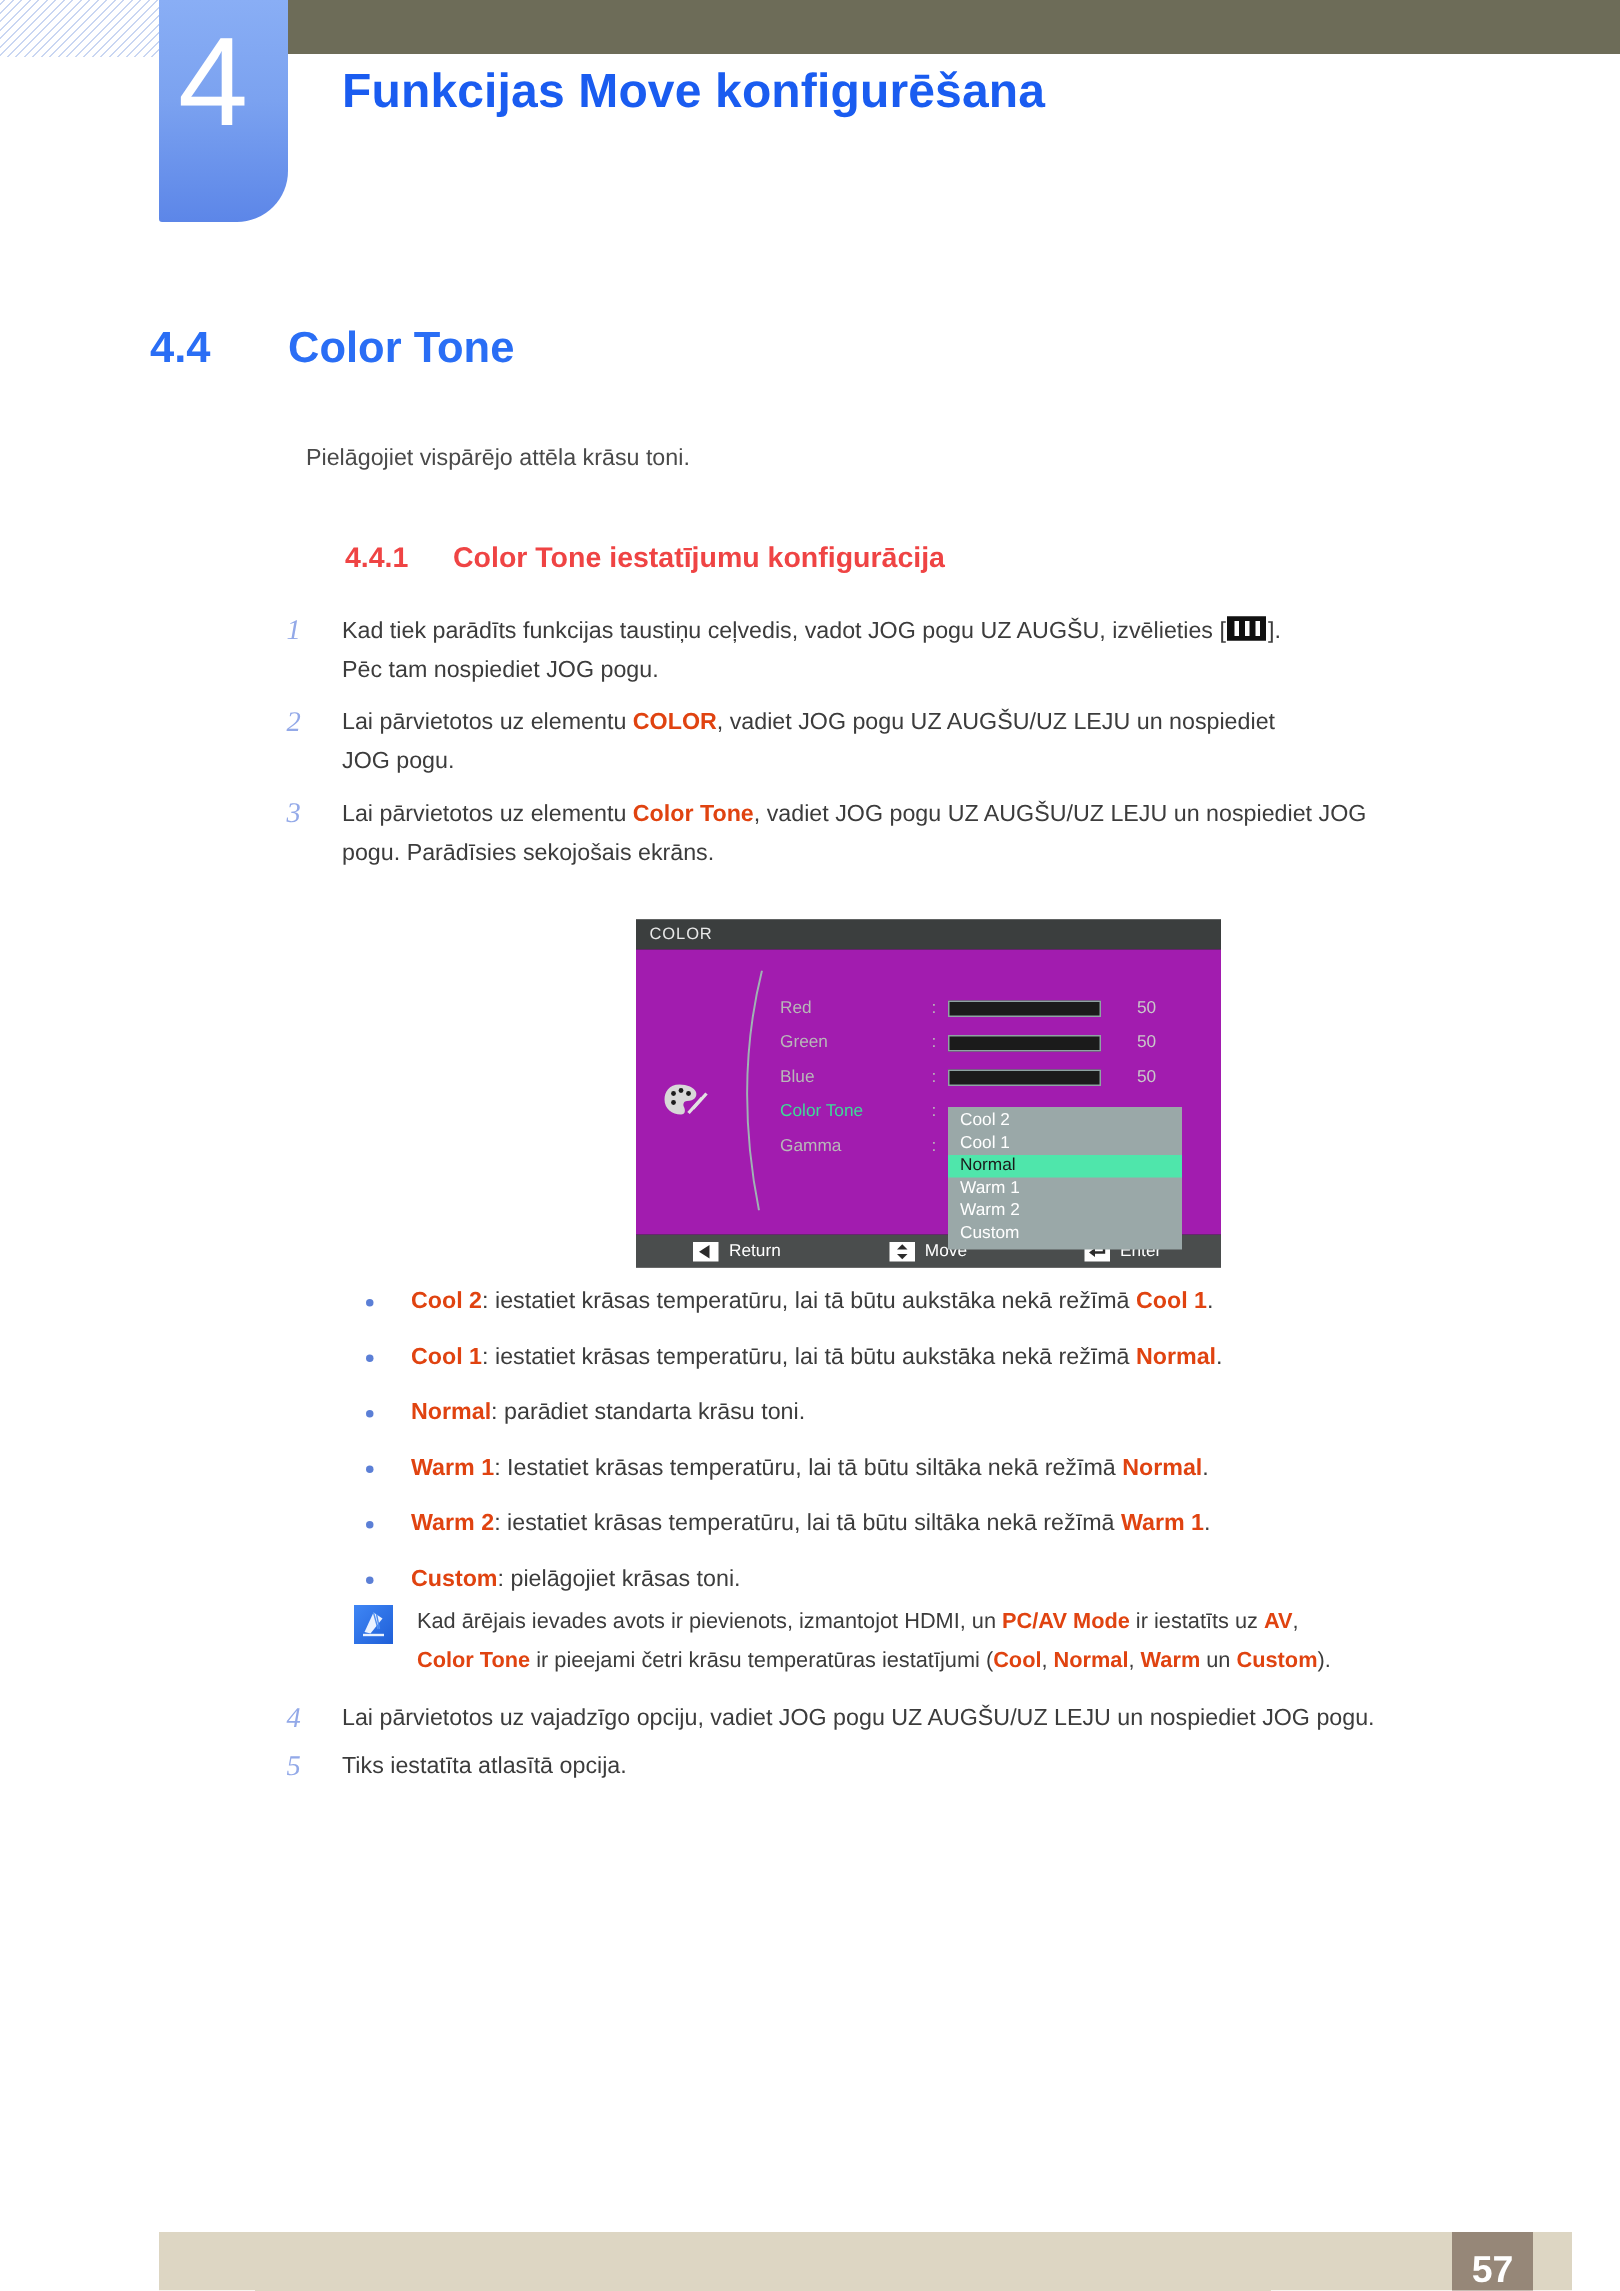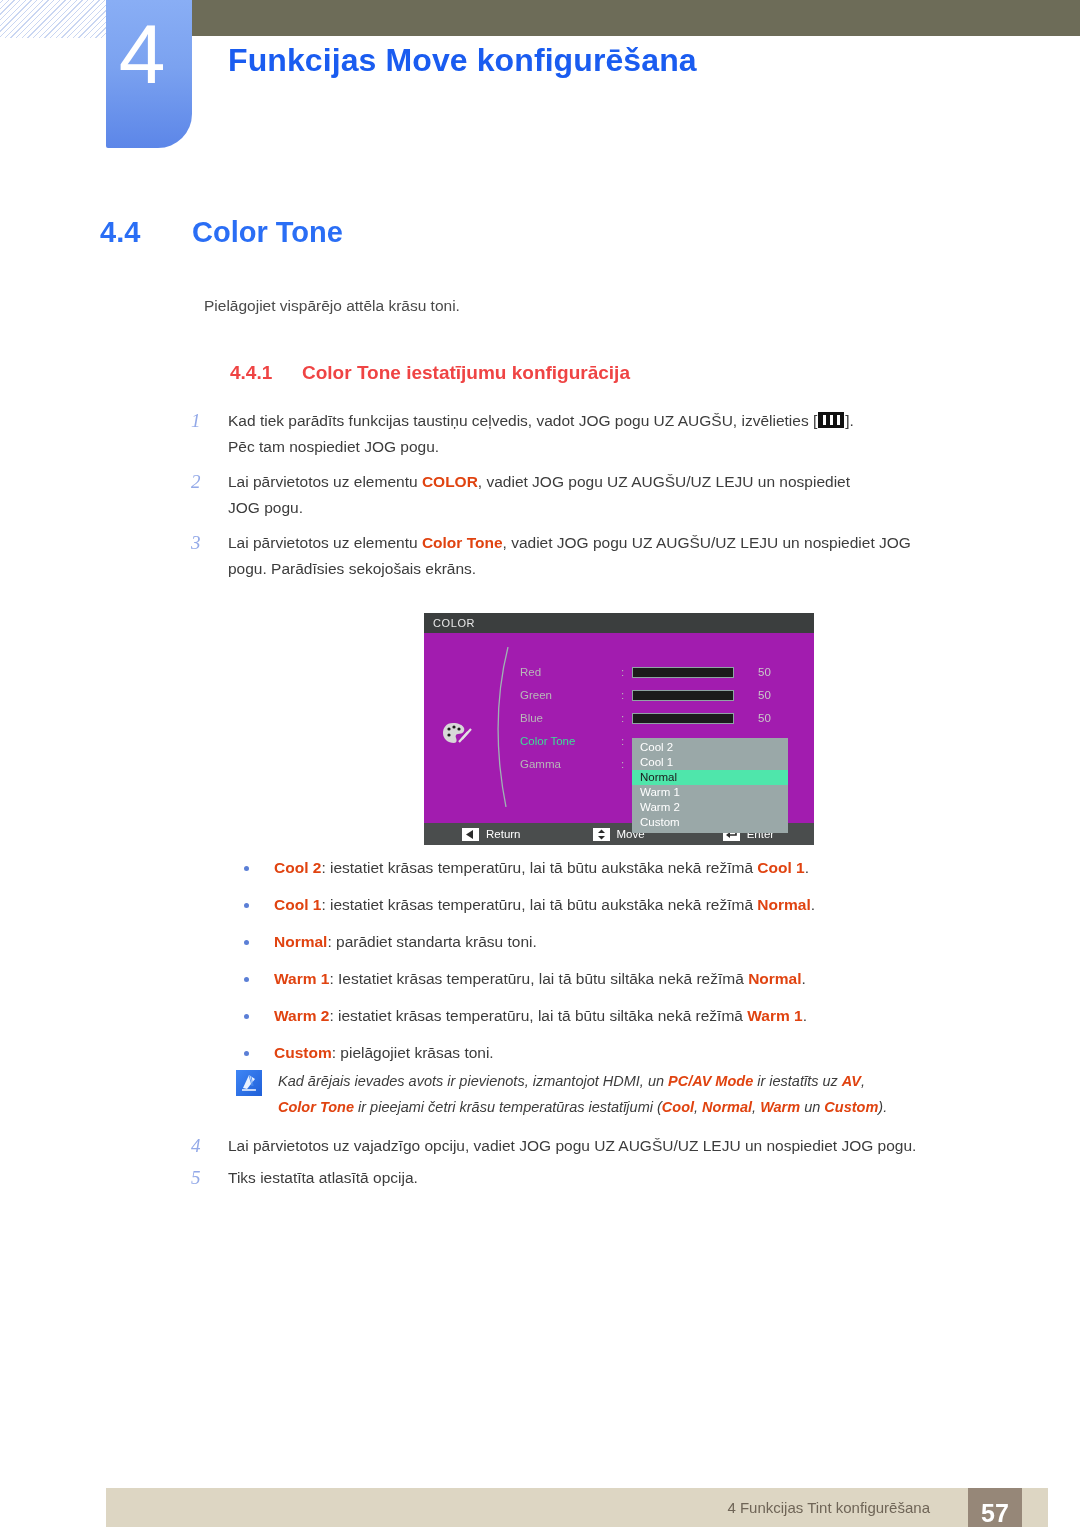--- a/index.html
+++ b/index.html
@@ -158,21 +158,21 @@
   
   .bullets { position: absolute; left: 238px; top: 858px; width: 790px; }
   .bullet { position: relative; padding-left: 36px; margin-bottom: 17px;
             font-size: 15.5px; color: #3c3c3c; line-height: 20px; }
   .bullet::before {
     content: ""; position: absolute; left: 6px; top: 8px;
     width: 5px; height: 5px; border-radius: 50%; background: #5b7fd6;
   }
 
   
-  .note { position: absolute; left: 236px; top: 1068px; width: 790px; display: flex; font-style: italic; }
+  .note { position: absolute; left: 236px; top: 1068px; width: 790px; display: flex; }
   .note-icon {
     width: 26px; height: 26px; flex: 0 0 26px; margin-right: 16px; margin-top: 2px;
     background: linear-gradient(135deg,#3f86f5 0%, #1f5fd8 100%);
   }
   .note-text { font-size: 14.5px; color: #3c3c3c; line-height: 26px; }
 
   
   .steps2 { position: absolute; left: 188px; top: 1133px; width: 840px; }
   .steps2 .step { margin-bottom: 6px; }
 
@@ -379,17 +379,16 @@
       <div class="idx">4</div>
       <div class="body">Lai pārvietotos uz vajadzīgo opciju, vadiet JOG pogu UZ AUGŠU/UZ LEJU un nospiediet JOG pogu.</div>
     </div>
     <div class="step">
       <div class="idx">5</div>
       <div class="body">Tiks iestatīta atlasītā opcija.</div>
     </div>
   </div>
 
   <div class="footer-bar">
-    <div class="footer-text">4 Funkcijas Tint  konfigurēšana</div>
     <div class="footer-page">57</div>
   </div>
 
 </div>
 
 </body></html>

